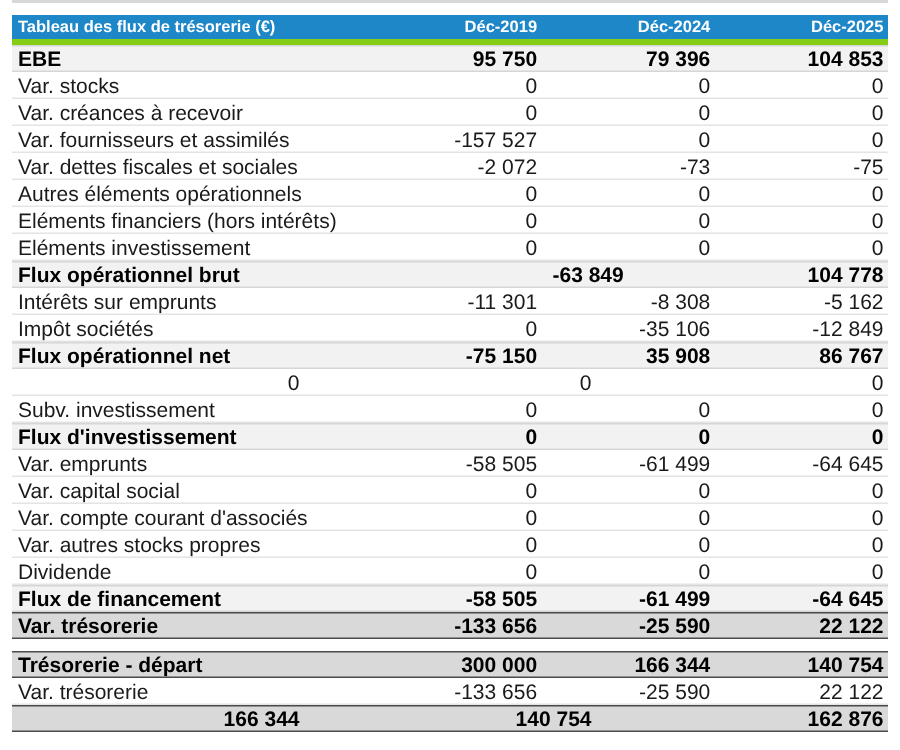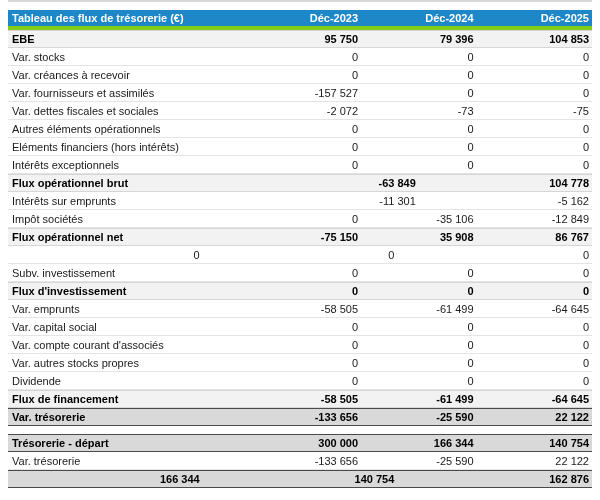--- a/index.html
+++ b/index.html
@@ -31,21 +31,21 @@
     color: #ffffff;
     font-weight: bold;
     font-size: 11px;
     height: 20px;
     box-sizing: border-box;
     border-bottom: 4px solid #84cc16;
   }
   .row {
     display: flex;
     align-items: center;
-    font-size: 11px;
+    font-size: 14px;
     color: #1a1a1a;
     height: 18px;
     box-sizing: border-box;
     border-bottom: 1px solid #e4e4e4;
     background: #ffffff;
   }
   .row.subtotal {
     background: #f2f2f2;
     font-weight: bold;
     border-top: 1px solid #d6d6d6;
@@ -80,21 +80,21 @@
 </style>
 </head>
 <body>
 
 <div class="page">
   <div class="top-rule"></div>
 
   <div class="fin-table">
     <div class="header-row">
       <div class="cell label">Tableau des flux de trésorerie (€)</div>
-      <div class="cell val">Déc-2023</div>
+      <div class="cell val">Déc-2019</div>
       <div class="cell val">Déc-2024</div>
       <div class="cell val">Déc-2025</div>
     </div>
 
     <div>
         <div class="row subtotal">
           <div class="cell label">EBE</div>
           <div class="cell val">95 750</div>
           <div class="cell val">79 396</div>
           <div class="cell val">104 853</div>
@@ -129,33 +129,34 @@
           <div class="cell val">0</div>
           <div class="cell val">0</div>
         </div>
         <div class="row">
           <div class="cell label">Eléments financiers (hors intérêts)</div>
           <div class="cell val">0</div>
           <div class="cell val">0</div>
           <div class="cell val">0</div>
         </div>
         <div class="row">
-          <div class="cell label">Intérêts exceptionnels</div>
+          <div class="cell label">Eléments investissement</div>
           <div class="cell val">0</div>
           <div class="cell val">0</div>
           <div class="cell val">0</div>
         </div>
         <div class="row subtotal">
           <div class="cell label">Flux opérationnel brut</div>
           <div class="cell val">-63 849</div>
           <div class="cell val">104 778</div>
         </div>
         <div class="row">
           <div class="cell label">Intérêts sur emprunts</div>
           <div class="cell val">-11 301</div>
+          <div class="cell val">-8 308</div>
           <div class="cell val">-5 162</div>
         </div>
         <div class="row">
           <div class="cell label">Impôt sociétés</div>
           <div class="cell val">0</div>
           <div class="cell val">-35 106</div>
           <div class="cell val">-12 849</div>
         </div>
         <div class="row subtotal">
           <div class="cell label">Flux opérationnel net</div>

